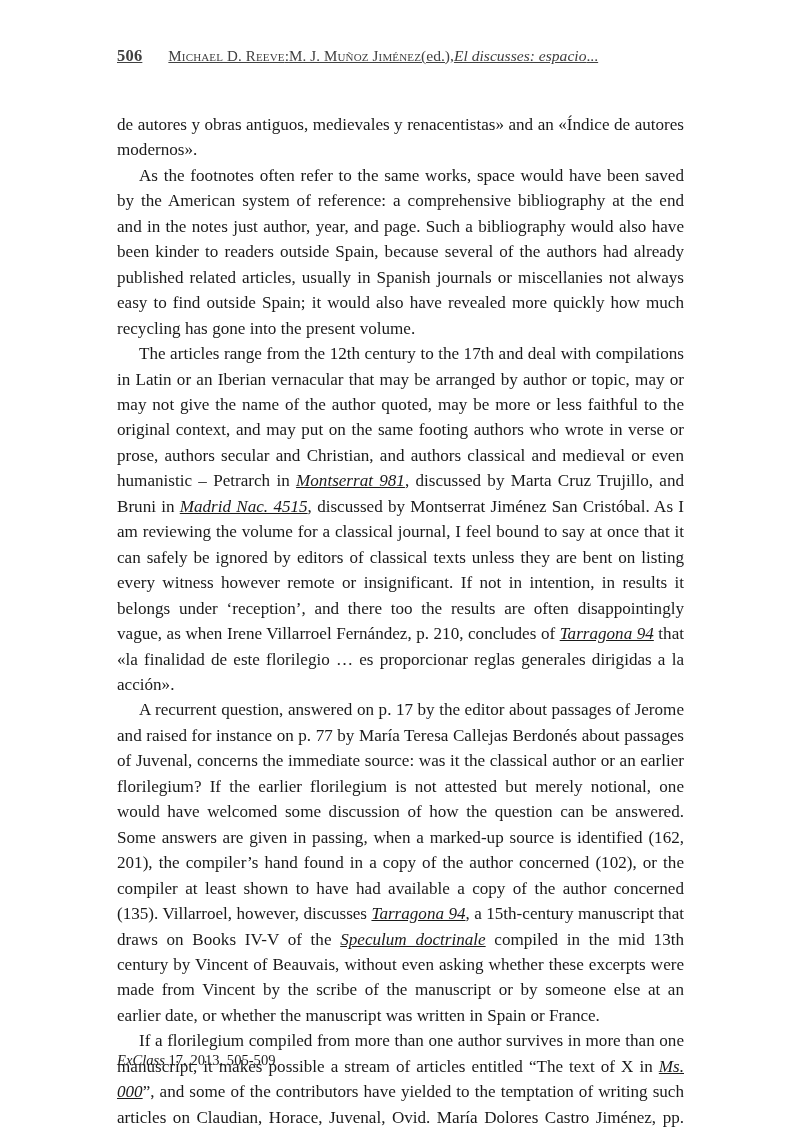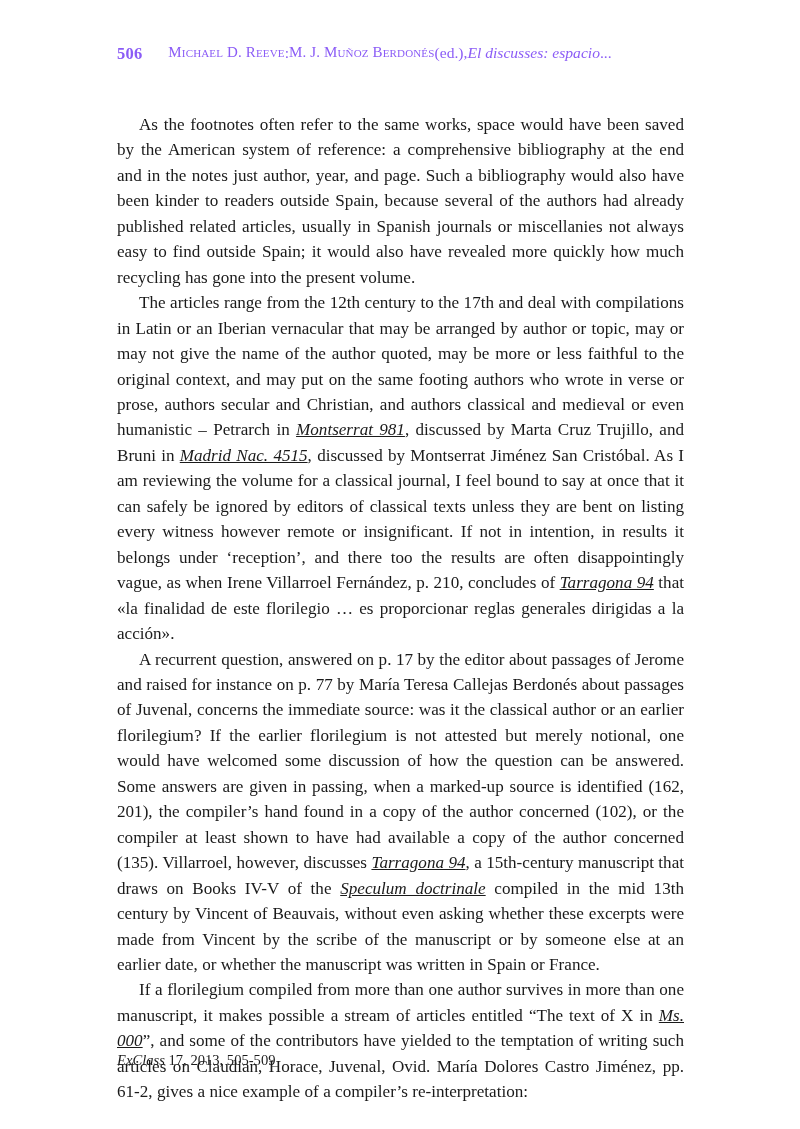--- a/index.html
+++ b/index.html
@@ -25,24 +25,25 @@
   }
 
   
   .runhead {
     position: absolute;
     left: 117px;
     top: 44px;
     width: 566px;
     height: 24px;
     display: flex;
-    align-items: flex-start;
+    align-items: center;
     white-space: nowrap;
     font-size: 15.5px;
-    color: #8b5cf6;
+    color: #404040;
+    text-decoration: underline;
   }
   .runhead .folio {
     font-weight: bold;
     font-size: 16.5px;
     letter-spacing: 0.2px;
     margin-right: 26px;
   }
   .runhead .smallcaps {
     font-variant: small-caps;
     font-size: 15px;
@@ -98,27 +99,28 @@
 </style>
 </head>
 <body>
 
 <div class="page">
 
   <div class="runhead">
     <span class="folio">506</span>
     <span class="smallcaps">Michael D. Reeve</span>
     <span class="rest">: </span>
-    <span class="smallcaps">M. J. Muñoz Berdonés</span>
+    <span class="smallcaps">M. J. Muñoz Jiménez</span>
     <span class="rest"> (ed.), </span>
     <span class="rest ital">El discusses: espacio</span>
     <span class="rest"> ...</span>
   </div>
 
   <div class="body-col" id="body-col">
+      <p class="para first" id="para-1"><span>de autores y obras antiguos, medievales y renacentistas» and an «Índice de autores modernos».</span></p>
       <p class="para" id="para-2"><span>As the footnotes often refer to the same works, space would have been saved by the American system of reference: a comprehensive bibliography at the end and in the notes just author, year, and page. Such a bibliography would also have been kinder to readers outside Spain, because several of the authors had already published related articles, usually in Spanish journals or miscellanies not always easy to find outside Spain; it would also have revealed more quickly how much recycling has gone into the present volume.</span></p>
       <p class="para" id="para-3"><span>The articles range from the 12th century to the 17th and deal with compilations in Latin or an Iberian vernacular that may be arranged by author or topic, may or may not give the name of the author quoted, may be more or less faithful to the original context, and may put on the same footing authors who wrote in verse or prose, authors secular and Christian, and authors classical and medieval or even humanistic – Petrarch in </span><i>Montserrat 981</i><span>, discussed by Marta Cruz Trujillo, and Bruni in </span><i>Madrid Nac. 4515</i><span>, discussed by Montserrat Jiménez San Cristóbal. As I am reviewing the volume for a classical journal, I feel bound to say at once that it can safely be ignored by editors of classical texts unless they are bent on listing every witness however remote or insignificant. If not in intention, in results it belongs under ‘reception’, and there too the results are often disappointingly vague, as when Irene Villarroel Fernández, p. 210, concludes of </span><i>Tarragona 94</i><span> that «la finalidad de este florilegio … es proporcionar reglas generales dirigidas a la acción».</span></p>
       <p class="para" id="para-4"><span>A recurrent question, answered on p. 17 by the editor about passages of Jerome and raised for instance on p. 77 by María Teresa Callejas Berdonés about passages of Juvenal, concerns the immediate source: was it the classical author or an earlier florilegium? If the earlier florilegium is not attested but merely notional, one would have welcomed some discussion of how the question can be answered. Some answers are given in passing, when a marked-up source is identified (162, 201), the compiler’s hand found in a copy of the author concerned (102), or the compiler at least shown to have had available a copy of the author concerned (135). Villarroel, however, discusses </span><i>Tarragona 94</i><span>, a 15th-century manuscript that draws on Books IV-V of the </span><i>Speculum doctrinale</i><span> compiled in the mid 13th century by Vincent of Beauvais, without even asking whether these excerpts were made from Vincent by the scribe of the manuscript or by someone else at an earlier date, or whether the manuscript was written in Spain or France.</span></p>
       <p class="para" id="para-5"><span>If a florilegium compiled from more than one author survives in more than one manuscript, it makes possible a stream of articles entitled “The text of X in </span><i>Ms. 000</i><span>”, and some of the contributors have yielded to the temptation of writing such articles on Claudian, Horace, Juvenal, Ovid. María Dolores Castro Jiménez, pp. 61-2, gives a nice example of a compiler’s re-interpretation: </span></p>
     </div>
 
   <div class="footer">
     <span class="jrn">ExClass</span><span> 17, 2013, 505-509</span>
   </div>
 

